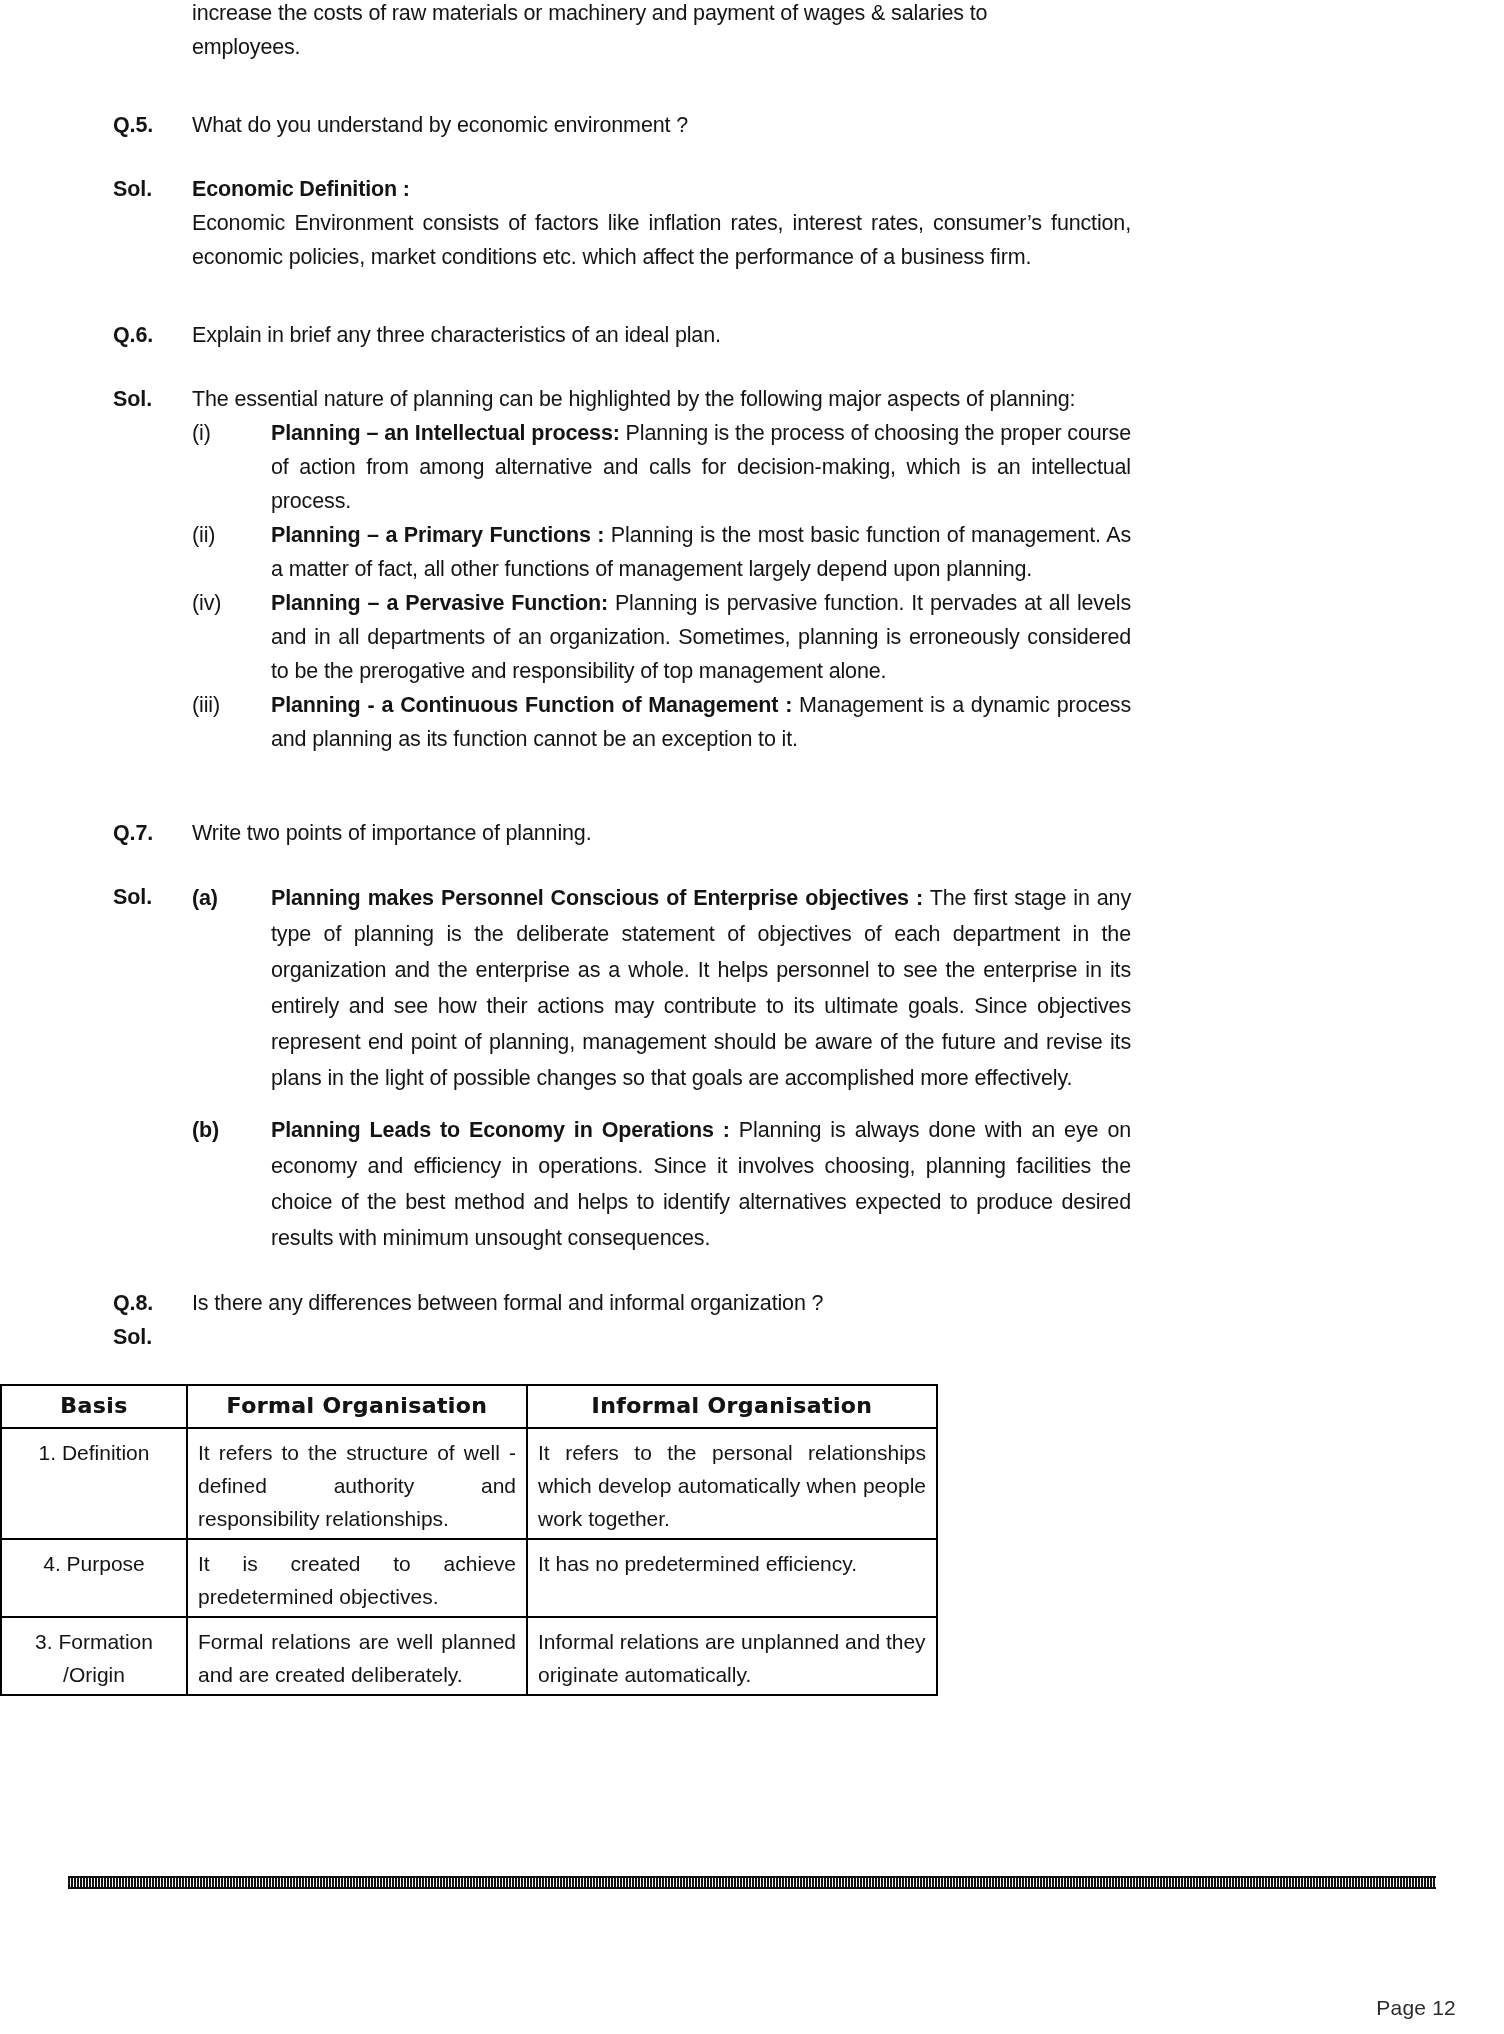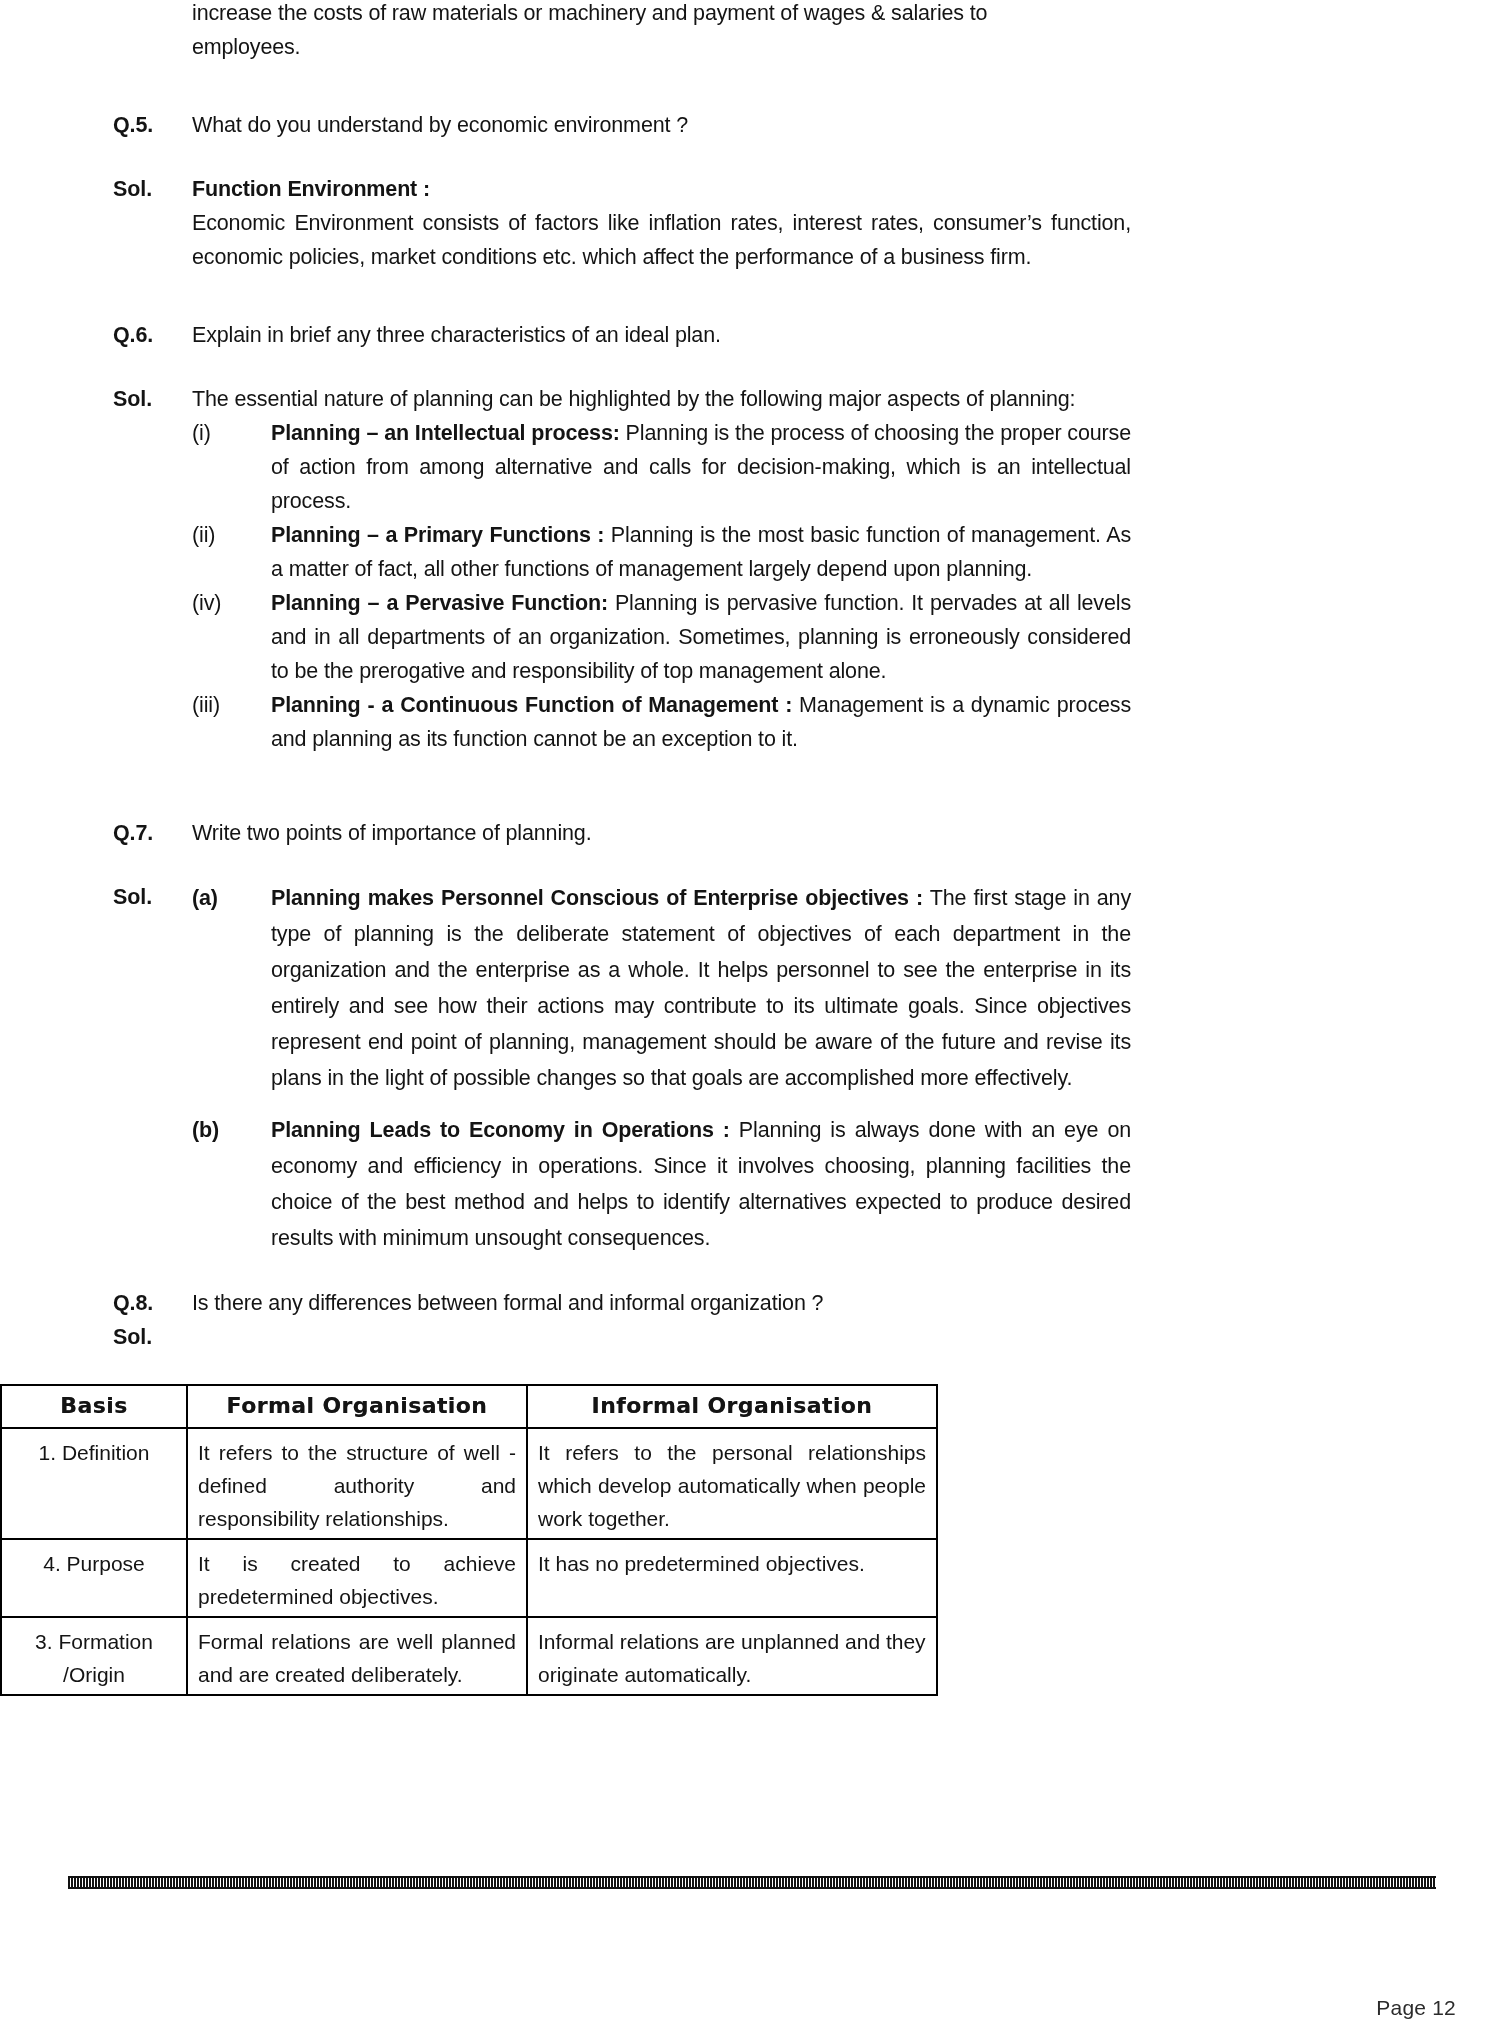--- a/index.html
+++ b/index.html
@@ -194,21 +194,21 @@
   <div class="qrow">
     <div class="qlabel">Q.5.</div>
     <div class="qbody">What do you understand by economic environment ?</div>
   </div>
 
   <div class="spacer-md"></div>
 
   <div class="qrow">
     <div class="qlabel">Sol.</div>
     <div class="qbody">
-      <div class="b">Function Environment :</div>
+      <div class="b">Economic Definition :</div>
       <div class="just">Economic Environment consists of factors like inflation rates, interest rates, consumer’s function, economic policies, market conditions etc. which affect the performance of a business firm.</div>
     </div>
   </div>
 
   <div class="spacer-lg"></div>
 
   <div class="qrow">
     <div class="qlabel">Q.6.</div>
     <div class="qbody">Explain in brief any three characteristics of an ideal plan.</div>
   </div>
@@ -297,21 +297,21 @@
       </thead>
       <tbody>
         <tr>
           <td class="c-basis">1. Definition</td>
           <td class="c-body">It refers to the structure of well - defined authority and responsibility relationships.</td>
           <td class="c-body">It refers to the personal relationships which develop automatically when people work together.</td>
         </tr>
         <tr>
           <td class="c-basis">4. Purpose</td>
           <td class="c-body">It is created to achieve predetermined objectives.</td>
-          <td class="c-body nojust">It has no predetermined objectives.</td>
+          <td class="c-body nojust">It has no predetermined efficiency.</td>
         </tr>
         <tr>
           <td class="c-basis">
             <div>3. Formation</div>
             <div>/Origin</div>
           </td>
           <td class="c-body">Formal relations are well planned and are created deliberately.</td>
           <td class="c-body nojust">Informal relations are unplanned and they originate automatically.</td>
         </tr>
       </tbody>

